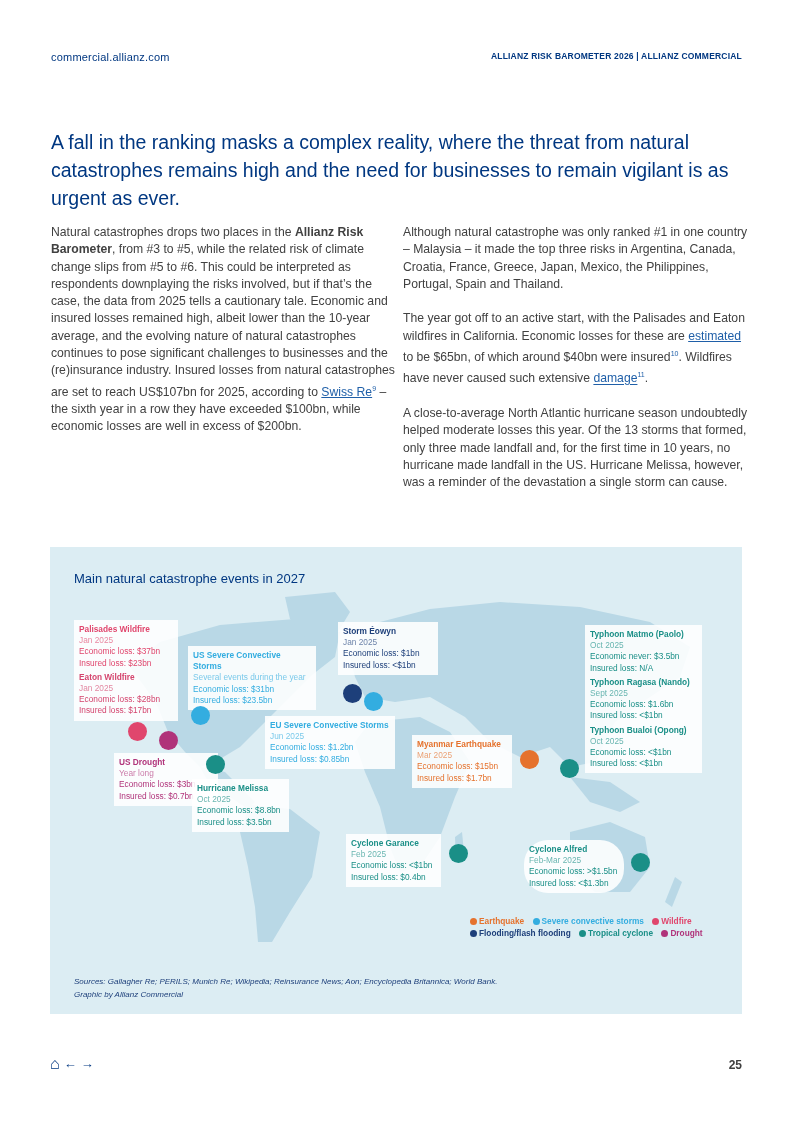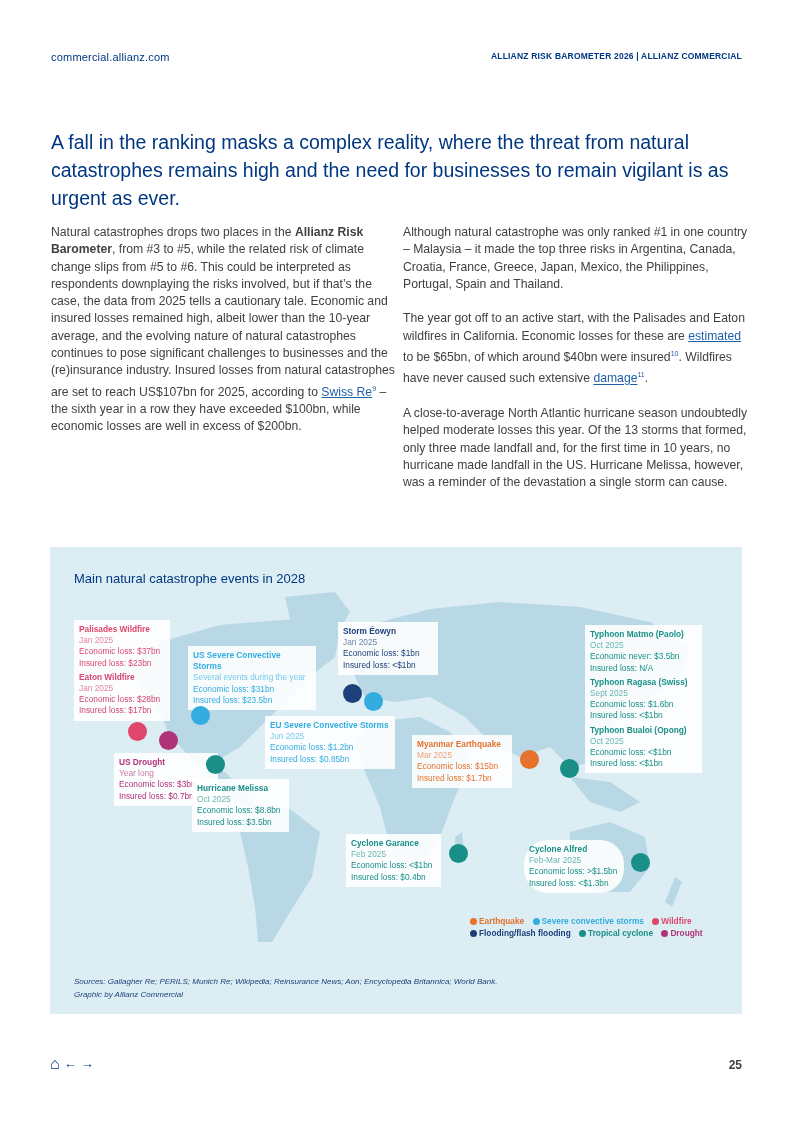--- a/index.html
+++ b/index.html
@@ -91,23 +91,23 @@
       <path d="M405,290 L412,285 L414,305 L406,315 Z"></path>
 
       <path d="M520,230 L560,235 L590,255 L570,265 L540,255 Z"></path>
 
       <path d="M520,285 L560,275 L595,290 L600,320 L580,345 L545,345 L520,325 Z"></path>
 
       <path d="M625,330 L632,335 L622,360 L615,355 Z"></path>
     </g>
   </svg>
 
-  <div class="panel-title">Main natural catastrophe events in 2028</div>
-
-  <div class="callout c-wildfire" style="left:24px; top:73px; width:96px;">
+  <div class="panel-title">Main natural catastrophe events in 2027</div>
+
+  <div class="callout c-wildfire" style="left:24px; top:73px; width:104px;">
     <div class="ev">
       <div class="name">Palisades Wildfire</div>
       <div class="date">Jan 2025</div>
       <div>Economic loss: $37bn</div>
       <div>Insured loss: $23bn</div>
     </div>
     <div class="ev c-drought" style="color:#d4456e;">
       <div class="name">Eaton Wildfire</div>
       <div class="date">Jan 2025</div>
       <div>Economic loss: $28bn</div>
@@ -158,21 +158,21 @@
   </div>
 
   <div class="callout c-cyclone" style="left:535px; top:78px; width:117px;">
     <div class="ev">
       <div class="name">Typhoon Matmo (Paolo)</div>
       <div class="date">Oct 2025</div>
       <div>Economic never: $3.5bn</div>
       <div>Insured loss: N/A</div>
     </div>
     <div class="ev">
-      <div class="name">Typhoon Ragasa (Swiss)</div>
+      <div class="name">Typhoon Ragasa (Nando)</div>
       <div class="date">Sept 2025</div>
       <div>Economic loss: $1.6bn</div>
       <div>Insured loss: &lt;$1bn</div>
     </div>
     <div class="ev">
       <div class="name">Typhoon Bualoi (Opong)</div>
       <div class="date">Oct 2025</div>
       <div>Economic loss: &lt;$1bn</div>
       <div>Insured loss: &lt;$1bn</div>
     </div>

